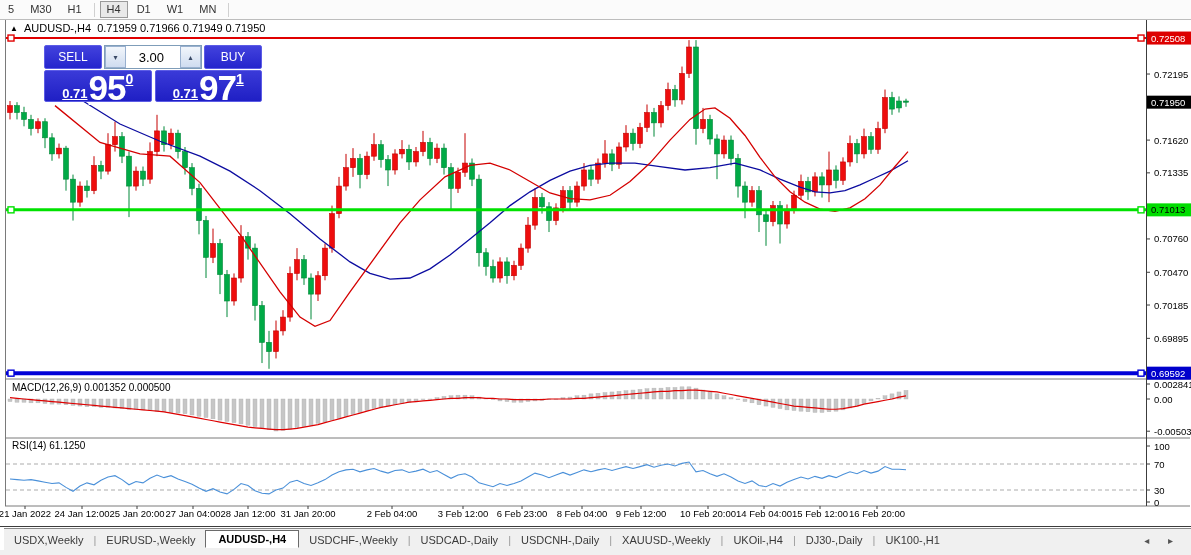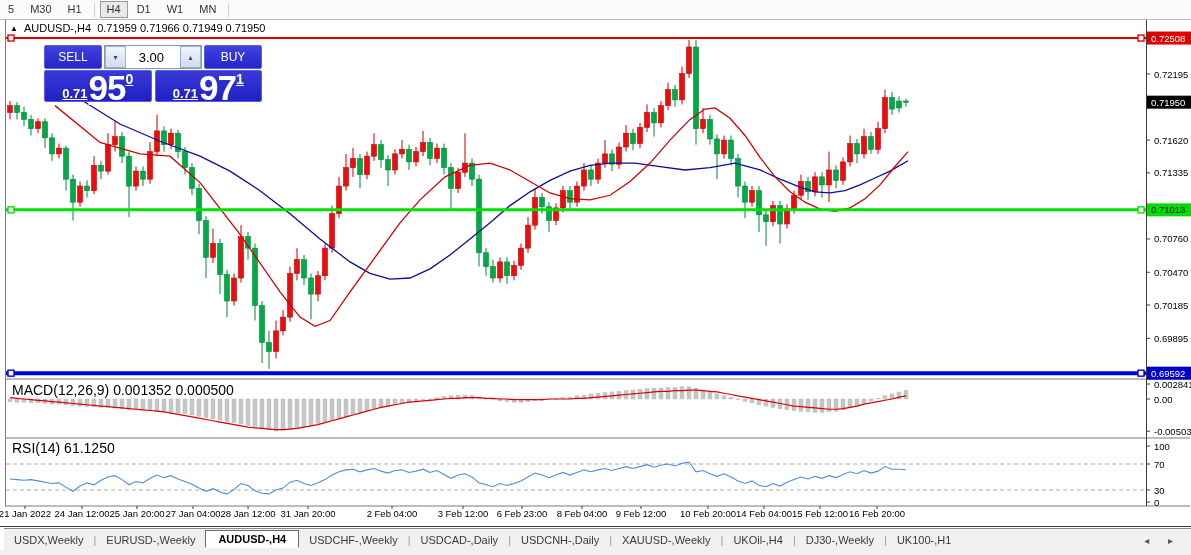--- a/index.html
+++ b/index.html
@@ -24,21 +24,21 @@
   .spingrp{flex:1;display:flex;border:1px solid #7f9db9;background:#fff;}
   .spinbtn{width:19px;background:linear-gradient(#f2f6fb,#cfdcf0);border:1px solid #99b0cf;color:#3a4a66;
            font-size:8px;display:flex;align-items:center;justify-content:center;cursor:pointer;}
   .spinval{flex:1;display:flex;align-items:center;justify-content:flex-end;padding-right:16px;font-size:13px;color:#000;}
   #tp-row2{display:flex;height:32px;gap:3px;margin-top:1px;}
   .pricebox{flex:1;background:linear-gradient(#3a3ad8,#1f1fc4);border:1px solid #5c5ce6;border-radius:2px;
             color:#fff;display:flex;align-items:flex-end;justify-content:center;padding-bottom:0;cursor:pointer;text-decoration:underline;}
   .pprefix{font-size:13px;font-weight:bold;line-height:15px;margin-right:1px;}
   .pbig{font-size:35px;font-weight:bold;line-height:26px;letter-spacing:-1px;}
   .psup{font-size:14px;font-weight:bold;line-height:14px;align-self:flex-start;margin-top:1px;}
-  .indlabel{position:absolute;font-size:14px;color:#000;}
+  .indlabel{position:absolute;font-size:10px;color:#000;}
   
   #tabbar{position:absolute;left:4px;top:528px;width:100%;height:22px;background:#f0f0f0;
           border-top:1px solid #8a8a8a;display:flex;align-items:center;font-size:11px;color:#3a3a3a;}
   .tab{padding:2px 10px;white-space:nowrap;cursor:pointer;}
   .tab.active{background:#ffffff;border:1px solid #6b6b6b;border-bottom-color:#fff;font-weight:bold;color:#000;
               padding:2px 12px;margin-top:-2px;}
   .tabsep{color:#9a9a9a;}
   #tabarrows{margin-left:auto;margin-right:14px;color:#555;font-size:10px;letter-spacing:8px;cursor:pointer;}
   #bottomstrip{position:absolute;left:0;top:550px;width:100%;height:5px;background:#f0f0f0;}
 </style>
@@ -591,19 +591,19 @@
       <span class="tab">USDCHF-,Weekly</span>
       <span class="tabsep">|</span>
       <span class="tab">USDCAD-,Daily</span>
       <span class="tabsep">|</span>
       <span class="tab">USDCNH-,Daily</span>
       <span class="tabsep">|</span>
       <span class="tab">XAUUSD-,Weekly</span>
       <span class="tabsep">|</span>
       <span class="tab">UKOil-,H4</span>
       <span class="tabsep">|</span>
-      <span class="tab">DJ30-,Weekly</span>
+      <span class="tab">DJ30-,Daily</span>
       <span class="tabsep">|</span>
       <span class="tab">UK100-,H1</span>
       <span id="tabarrows">◂ ▸</span>
   </div>
   <div id="bottomstrip"></div>
 </div>
 
 </body></html>

